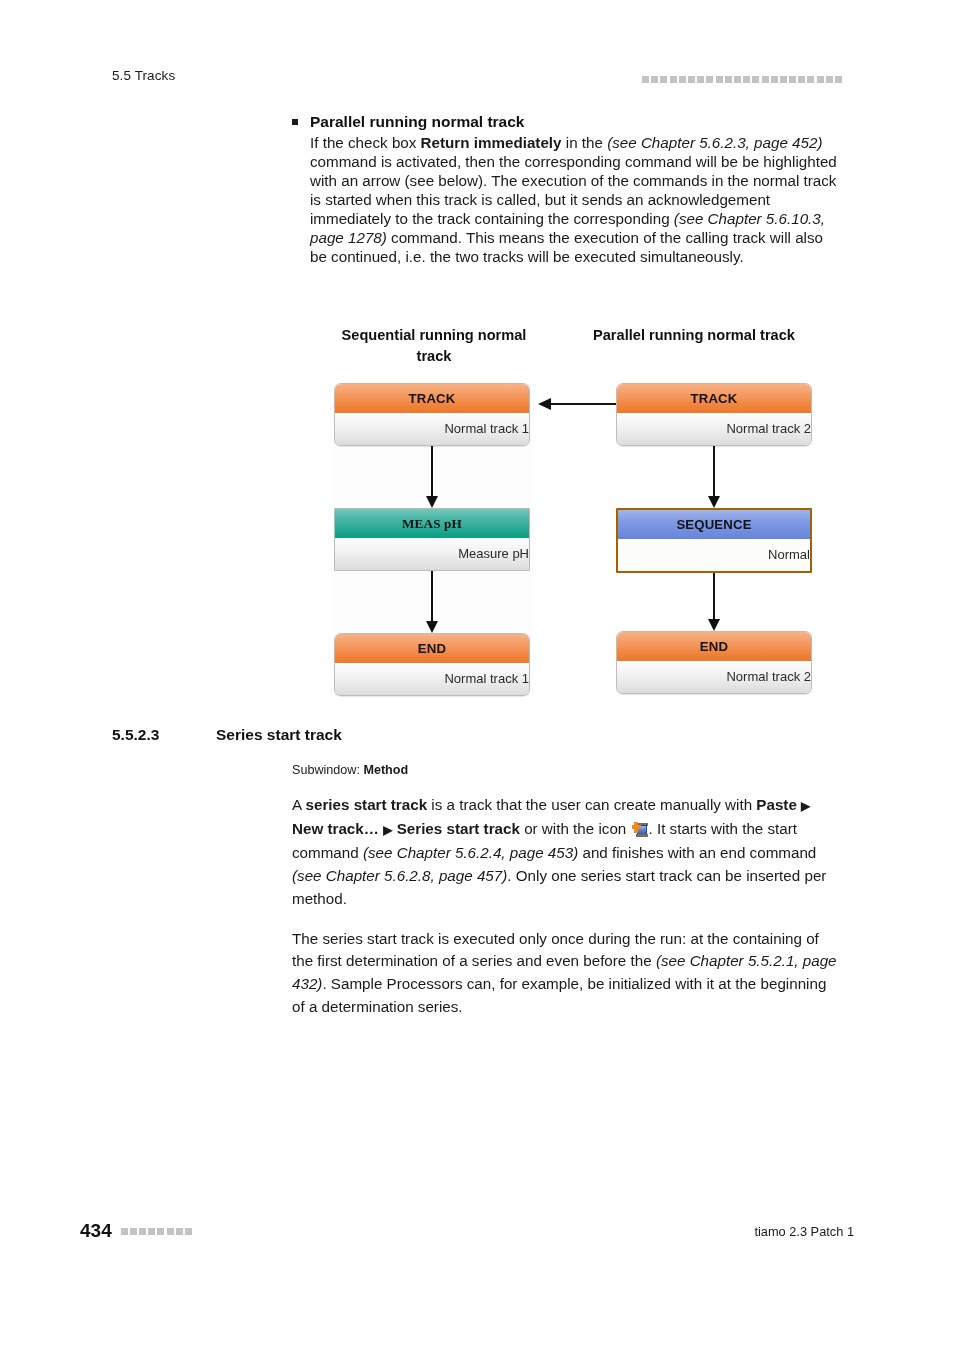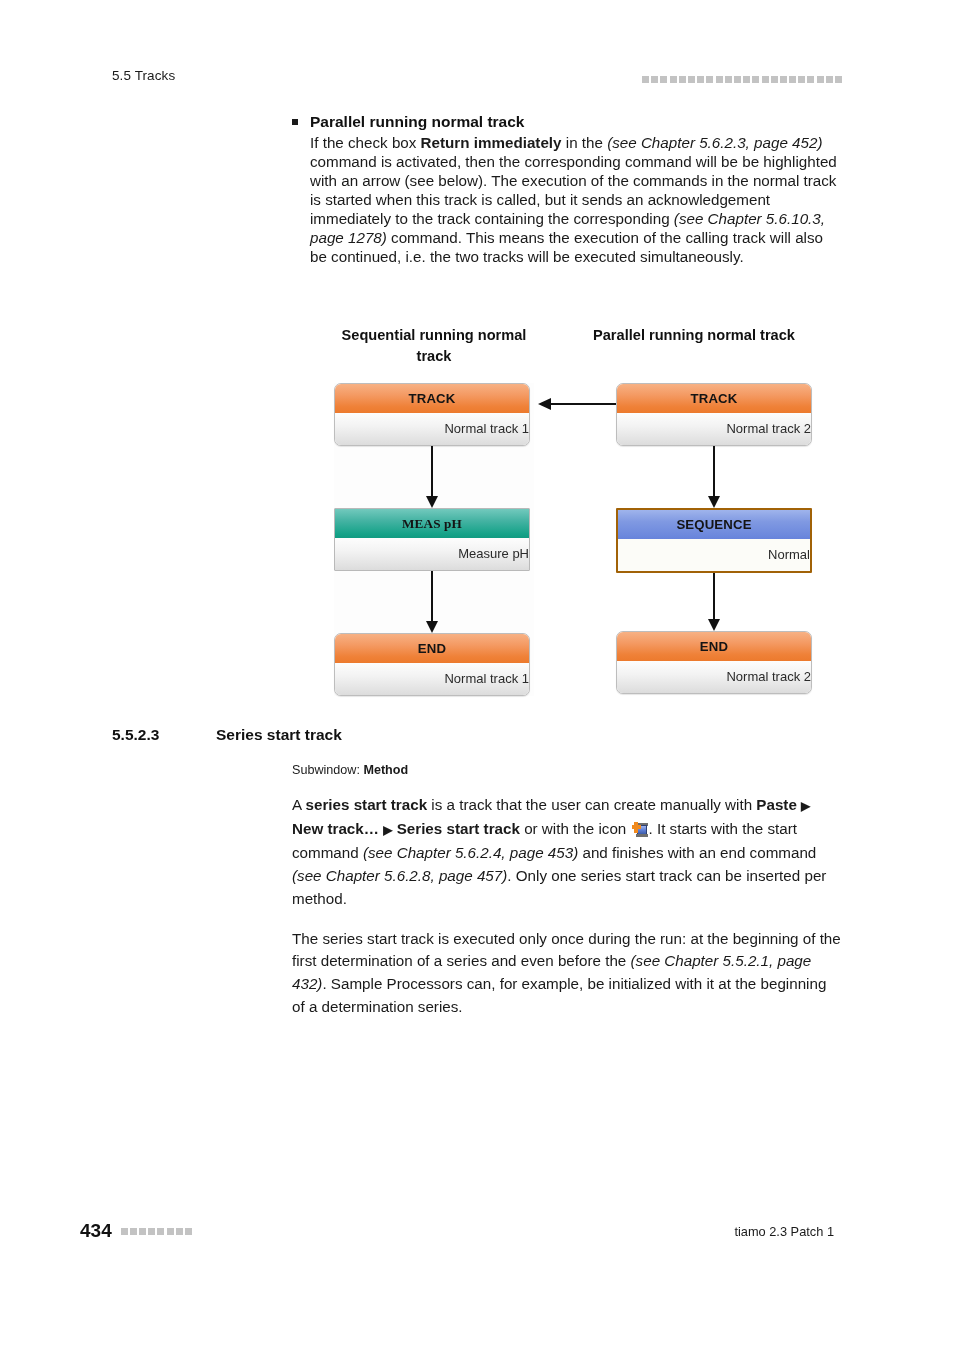--- a/index.html
+++ b/index.html
@@ -275,21 +275,21 @@
     position: absolute; left: 0px; top: 3.5px;
     width: 9px; height: 4px;
     background: #f08a1e;
   }
 
   
   .page-footer {
     position: absolute;
     bottom: 108px;
     left: 80px;
-    right: 120px;
+    right: 100px;
     display: flex;
     align-items: center;
     justify-content: space-between;
   }
   .footer-left { display: flex; align-items: center; gap: 9px; }
   .page-number { font-size: 19px; font-weight: bold; color: #111; }
   .footer-right { font-size: 12.8px; color: #1a1a1a; }
 </style>
 </head>
 <body>
@@ -395,21 +395,21 @@
 <div class="section-block">
   <div class="section-head">
     <div class="section-num">5.5.2.3</div>
     <div class="section-title">Series start track</div>
   </div>
 
   <div class="subwindow"><span>Subwindow: </span><b>Method</b></div>
 
   <div class="para"><span>A </span><b>series start track</b><span> is a track that the user can create manually with </span><b>Paste</b> <b class="tri">▶</b> <b>New track…</b> <b class="tri">▶</b> <b>Series start track</b><span> or with the icon </span><span class="inline-icon"><span class="cap"></span><span class="body"></span><span class="foot"></span><span class="plus-h"></span><span class="plus-v"></span></span><span>. It starts with the start command </span><i>(see Chapter 5.6.2.4, page 453)</i><span> and finishes with an end command </span><i>(see Chapter 5.6.2.8, page 457)</i><span>. Only one series start track can be inserted per method.</span></div>
 
-  <div class="para"><span>The series start track is executed only once during the run: at the beginning of the first determination of a series and even before the </span><i>(see Chapter 5.5.2.1, page 432)</i><span>. Sample Processors can, for example, be initialized with it at the beginning of a determination series.</span></div>
+  <div class="para"><span>The series start track is executed only once during the run: at the containing of the first determination of a series and even before the </span><i>(see Chapter 5.5.2.1, page 432)</i><span>. Sample Processors can, for example, be initialized with it at the beginning of a determination series.</span></div>
 </div>
 
 <div class="page-footer">
   <div class="footer-left">
     <span class="page-number">434</span>
     <span class="square-strip footer-strip" id="footer-strip">
         <span class="sq"></span>
         <span class="sq"></span>
         <span class="sq"></span>
         <span class="sq"></span>

